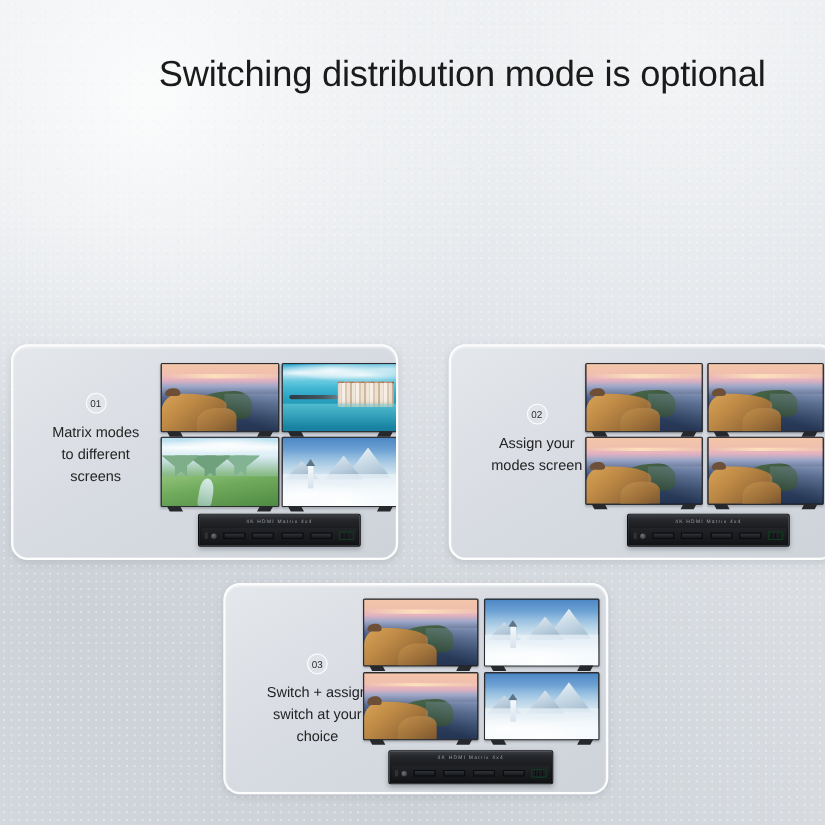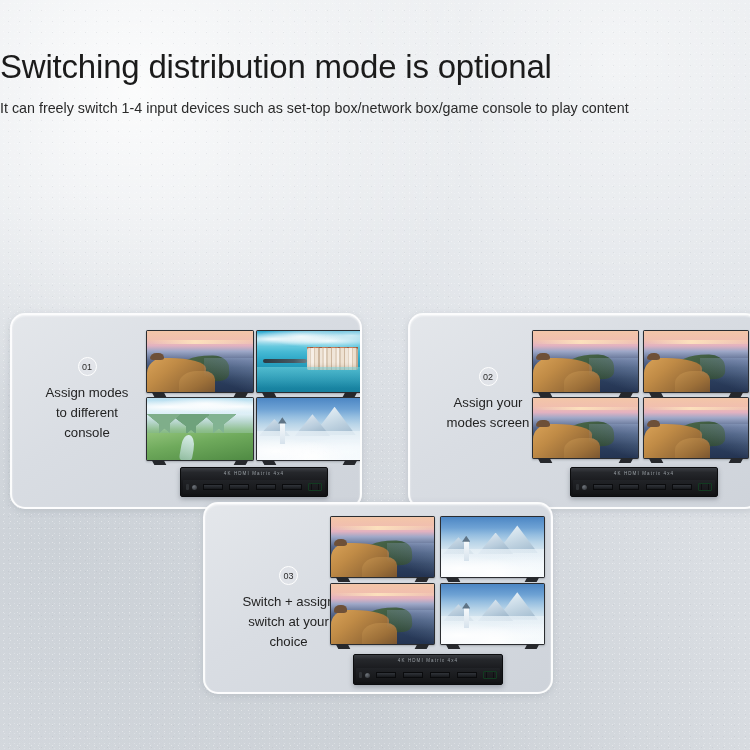--- a/index.html
+++ b/index.html
@@ -36,21 +36,21 @@
     background-size: 7px 7px, 11px 11px, 5px 5px;
     background-position: 0 0, 3px 5px, 2px 1px;
   }
 
   
   .header {
     position: absolute;
     top: 48px;
     left: 0;
     width: 696px;
-    text-align: left;
+    text-align: right;
     z-index: 5;
   }
   .title {
     font-size: 33px;
     font-weight: 400;
     color: #1b1b1b;
     letter-spacing: -0.2px;
     line-height: 1.18;
   }
   .subtitle {
@@ -69,21 +69,21 @@
     border: 2px solid rgba(255,255,255,0.92);
     background:
       linear-gradient(150deg, #e4e7eb 0%, #d9dde3 40%, #ced3da 100%);
     box-shadow:
       0 2px 7px rgba(120,128,138,0.22),
       inset 0 1px 2px rgba(255,255,255,0.7);
     overflow: hidden;
   }
   #card-1 { left: 10px;  top: 313px; width: 352px; height: 196px; }
   #card-2 { left: 408px; top: 313px; width: 352px; height: 196px; }
-  #card-3 { left: 203px; top: 502px; width: 350px; height: 192px; }
+  #card-3 { left: 203px; top: 530px; width: 350px; height: 192px; }
 
   .card-label {
     position: absolute;
     display: flex;
     flex-direction: column;
     align-items: center;
     text-align: center;
   }
   #card-1 .card-label { left: 10px;  top: 42px;  width: 130px; }
   #card-2 .card-label { left: 12px;  top: 52px;  width: 132px; }
@@ -382,29 +382,28 @@
                              transparent 74%, rgba(0,0,0,0.45) 74%, rgba(0,0,0,0.45) 80%, transparent 80%);
   }
 </style>
 </head>
 <body>
 
 <div class="bg"></div>
 
 <div class="header">
   <div class="title">Switching distribution mode is optional</div>
-  <div class="subtitle">It can freely switch 1-4 input devices such as set-top box/network box/game console to play content</div>
 </div>
 
 <div class="card" id="card-1">
   <div class="card-label">
     <div class="badge">01</div>
-    <div class="label-text">Assign modes</div>
+    <div class="label-text">Matrix modes</div>
     <div class="label-text">to different</div>
-    <div class="label-text">console</div>
+    <div class="label-text">screens</div>
   </div>
 
   <div class="tv-grid">
     <div class="tv">
       <div class="tv-screen">
         <div class="scene-coast">
           <div class="sun-band"></div>
             <div class="headland"></div>
           <div class="cliff"></div>
             <div class="cliff2"></div>

